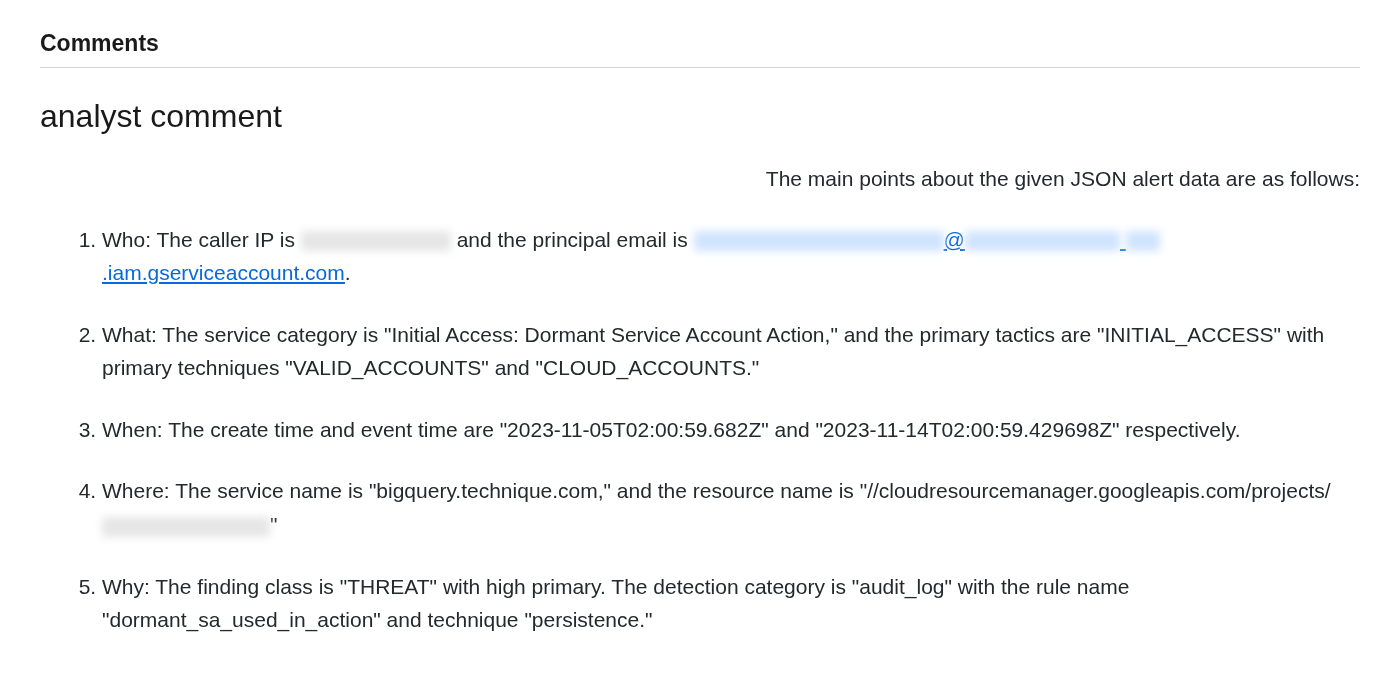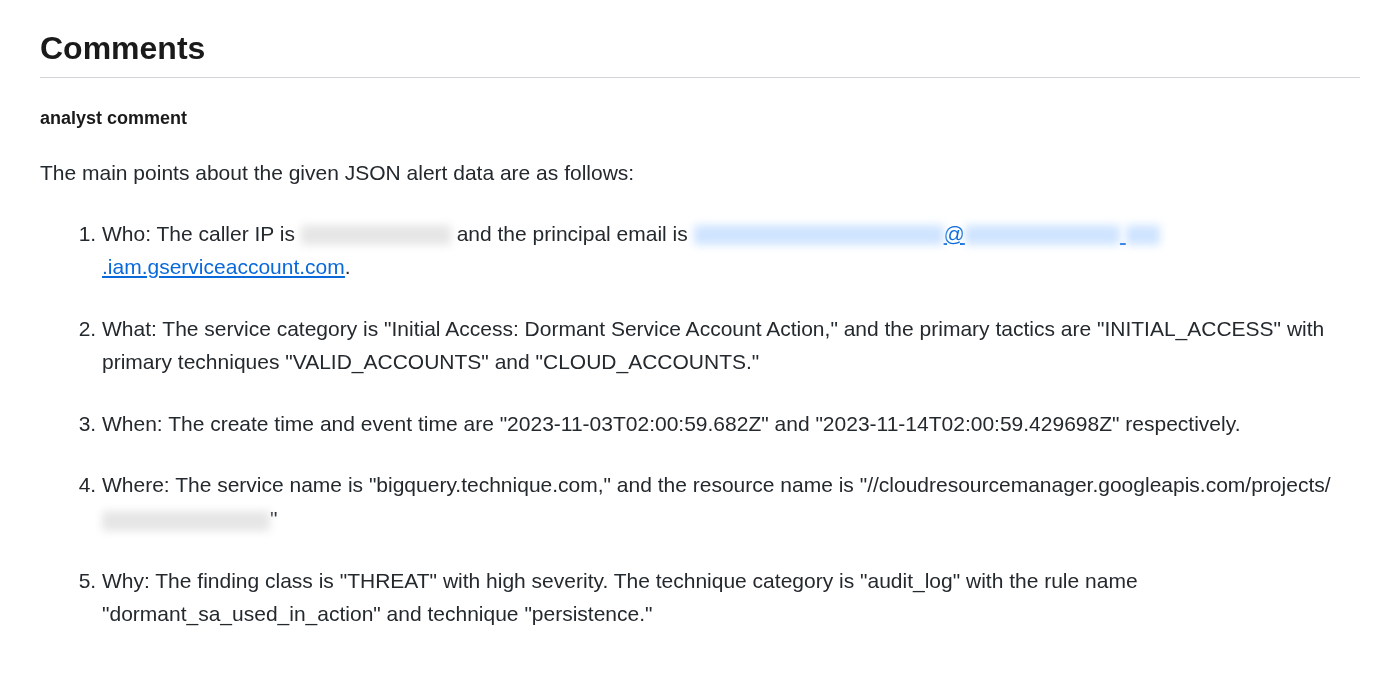--- a/index.html
+++ b/index.html
@@ -12,41 +12,42 @@
       background: #ffffff;
       color: #24292e;
       width: 1400px;
       height: 700px;
       padding: 0;
     }
     .container {
       padding: 30px 40px;
     }
     h2.section-title {
-      font-size: 32px;
+      font-size: 23px;
       font-weight: 700;
       color: #1a1a1a;
       margin-bottom: 10px;
     }
     hr.divider {
       border: none;
       border-top: 1px solid #d1d5da;
       margin-bottom: 30px;
     }
     h3.subtitle {
-      font-size: 18px;
-      font-weight: 700;
+      font-size: 32px;
+      font-weight: 400;
       color: #1a1a1a;
       margin-bottom: 28px;
     }
     p.intro {
       font-size: 21px;
       color: #24292e;
       margin-bottom: 22px;
       line-height: 1.5;
+      text-align: right;
     }
     ol.points {
       padding-left: 62px;
       font-size: 21px;
       line-height: 1.6;
       color: #24292e;
     }
     ol.points li {
       margin-bottom: 8px;
       margin-top: 28px;
@@ -97,23 +98,23 @@
   <p class="intro">The main points about the given JSON alert data are as follows:</p>
 
   <ol class="points">
 
     <li>
       <span class="li-text-a">Who: The caller IP is </span><span class="blur gray" style="width:150px;height:20px;"></span><span class="li-text-b"> and the principal email is </span><a href="#" class="link"><span class="blur blue" style="width:250px;height:20px;"></span><span>@</span><span class="blur blue" style="width:155px;height:20px;"></span> <span class="blur blue" style="width:34px;height:20px;"></span><span class="link-frag">.iam.gserviceaccount.com</span></a><span class="li-text-c">.</span>
     </li>
 
     <li>What: The service category is "Initial Access: Dormant Service Account Action," and the primary tactics are "INITIAL_ACCESS" with primary techniques "VALID_ACCOUNTS" and "CLOUD_ACCOUNTS."</li>
 
-    <li>When: The create time and event time are "2023-11-03T02:00:59.682Z" and "2023-11-14T02:00:59.429698Z" respectively.</li>
+    <li>When: The create time and event time are "2023-11-05T02:00:59.682Z" and "2023-11-14T02:00:59.429698Z" respectively.</li>
 
     <li>
       <span>Where: The service name is "bigquery.technique.com," and the resource name is "//cloudresourcemanager.googleapis.com/projects/</span><span class="blur gray" style="width:168px;height:20px;"></span><span>"</span>
     </li>
 
-    <li>Why: The finding class is "THREAT" with high severity. The technique category is "audit_log" with the rule name "dormant_sa_used_in_action" and technique "persistence."</li>
+    <li>Why: The finding class is "THREAT" with high primary. The detection category is "audit_log" with the rule name "dormant_sa_used_in_action" and technique "persistence."</li>
 
   </ol>
 
 </div>
 
 </body></html>

